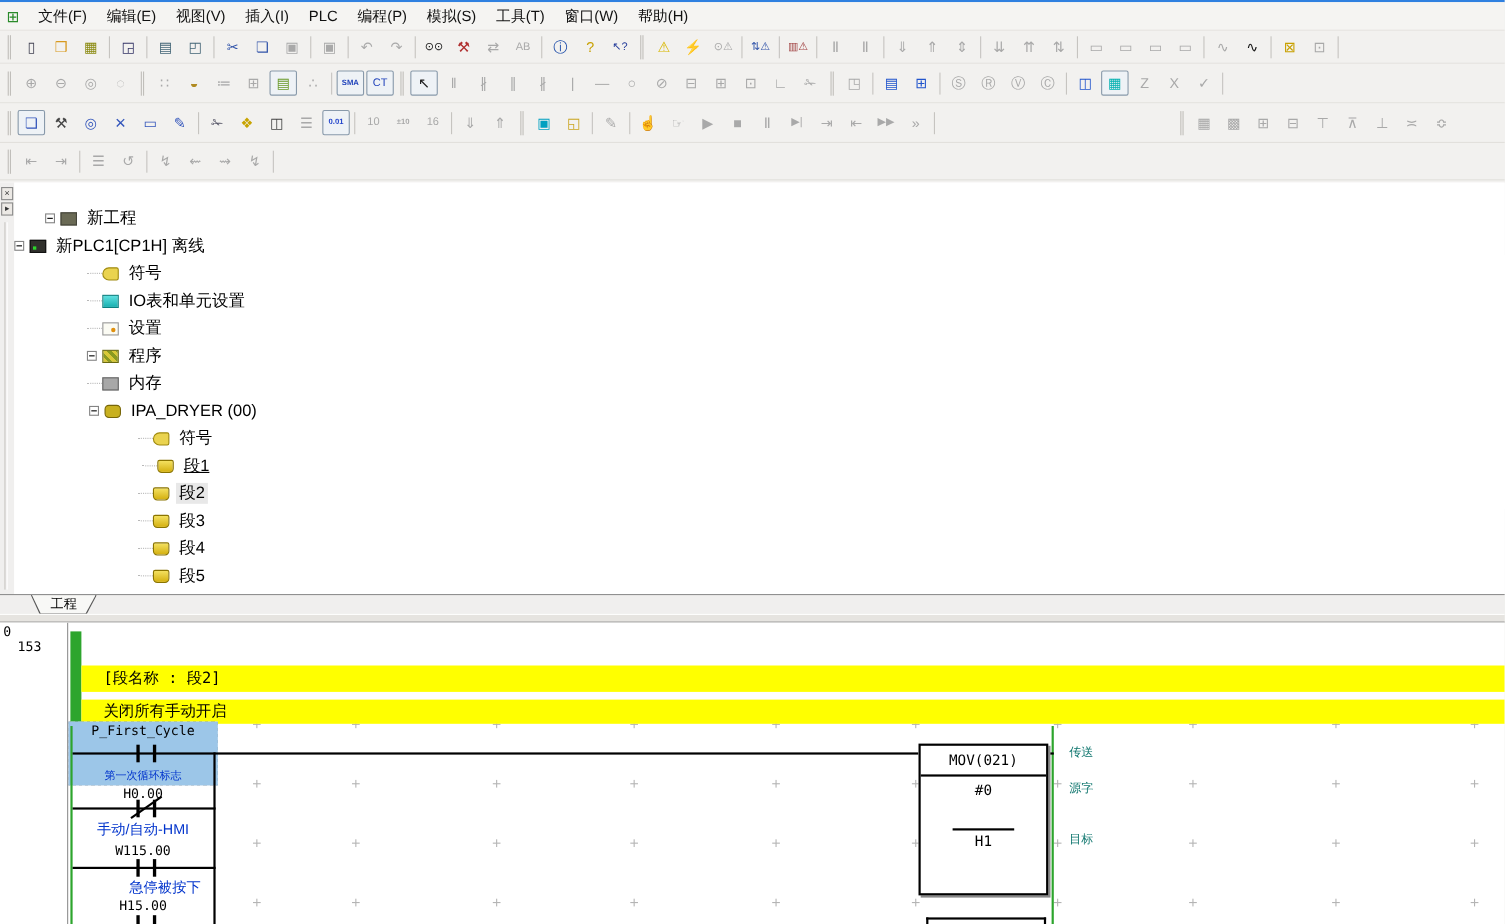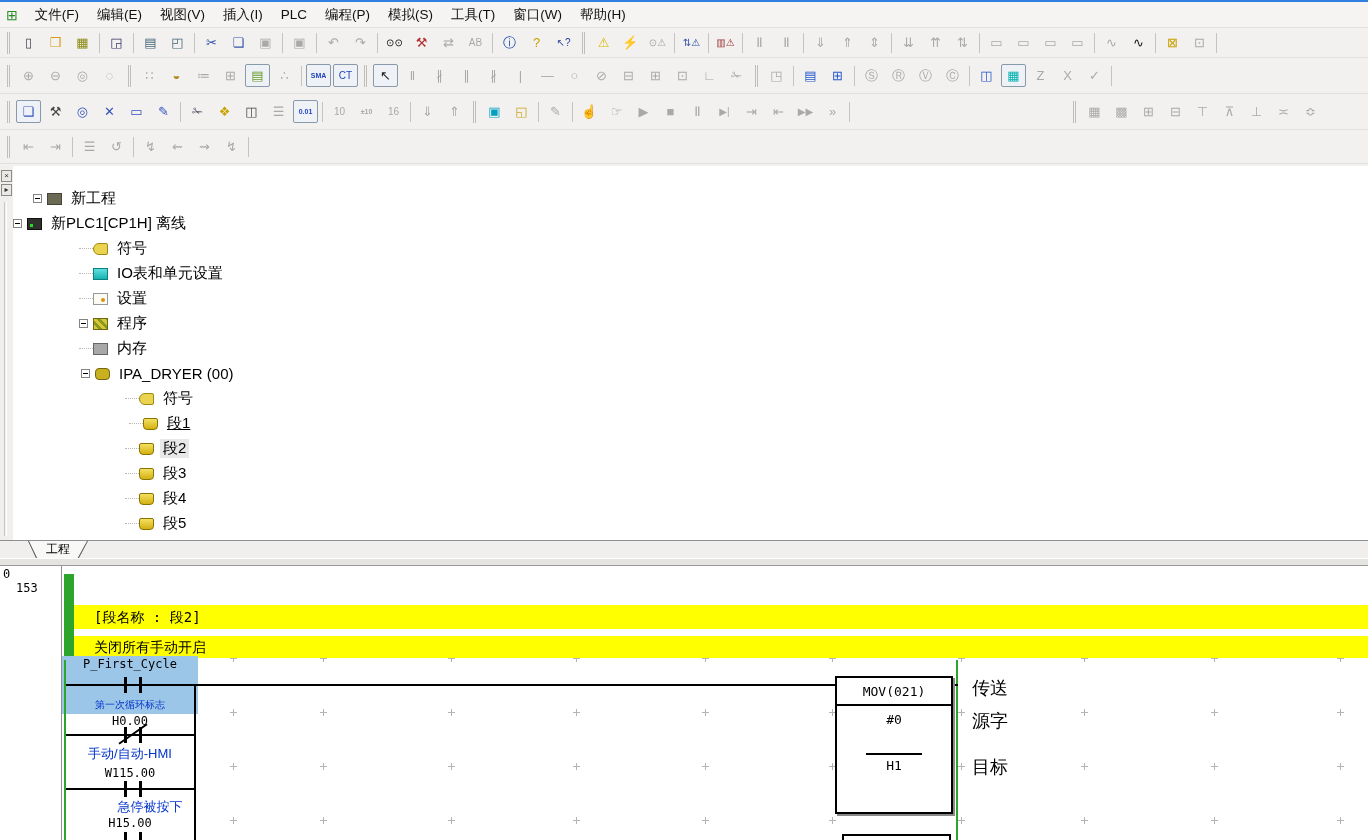--- a/index.html
+++ b/index.html
@@ -99,21 +99,21 @@
   #addr4 { top:250px; }
   #movbox { position:absolute; left:835px; top:110px; width:118px; height:138px; background:#fff;
     border:2px solid #000; box-shadow:2px 2px 0 0 #888; z-index:3; }
   #movhead { height:28px; border-bottom:2px solid #000; display:flex; align-items:center; justify-content:center;
     font:13px "DejaVu Sans Mono", monospace; }
   #movop1 { margin-top:6px; text-align:center; font:13px "DejaVu Sans Mono", monospace; }
   #movline { width:56px; height:2px; background:#000; margin:26px auto 3px auto; }
   #movop2 { text-align:center; font:13px "DejaVu Sans Mono", monospace; }
   #box2 { position:absolute; left:842px; top:268px; width:109px; height:12px; background:#fff;
     border:2px solid #000; border-bottom:none; z-index:3; }
-  .icomm { position:absolute; left:972px; font-size:18px; color:#000000; z-index:4; white-space:nowrap; }
+  .icomm { position:absolute; left:972px; font-size:11px; color:#0f766e; z-index:4; white-space:nowrap; }
   #icomm0 { top:110px; } #icomm1 { top:143px; } #icomm2 { top:189px; }
   .cross { position:absolute; width:7px; height:7px; z-index:1;
     background:linear-gradient(#b4b4b4,#b4b4b4) center/7px 1px no-repeat,
                linear-gradient(#b4b4b4,#b4b4b4) center/1px 7px no-repeat; }
 </style>
 </head>
 <body>
 
 <div id="app">
   <div id="topline"></div>
@@ -547,21 +547,21 @@
       </div>
     </div>
 
   <div id="workspace">
     <div id="dock">
       <div id="dockclose" class="dockbtn">×</div>
       <div id="dockarrow" class="dockbtn">▸</div>
       <div id="dockhandle"></div>
     </div>
     <div id="tree">
-        <div class="trow" style="padding-left: 20px;">
+        <div class="trow" style="padding-left: 28px;">
           <span class="exp"></span>
           <span class="ti ti-project"></span>
           <span class="tlabel">新工程</span>
         </div>
         <div class="trow" style="">
           <span class="exp"></span>
           <span class="ti ti-plc"></span>
           <span class="tlabel">新PLC1[CP1H] 离线</span>
         </div>
         <div class="trow" style="padding-left: 66px;">

